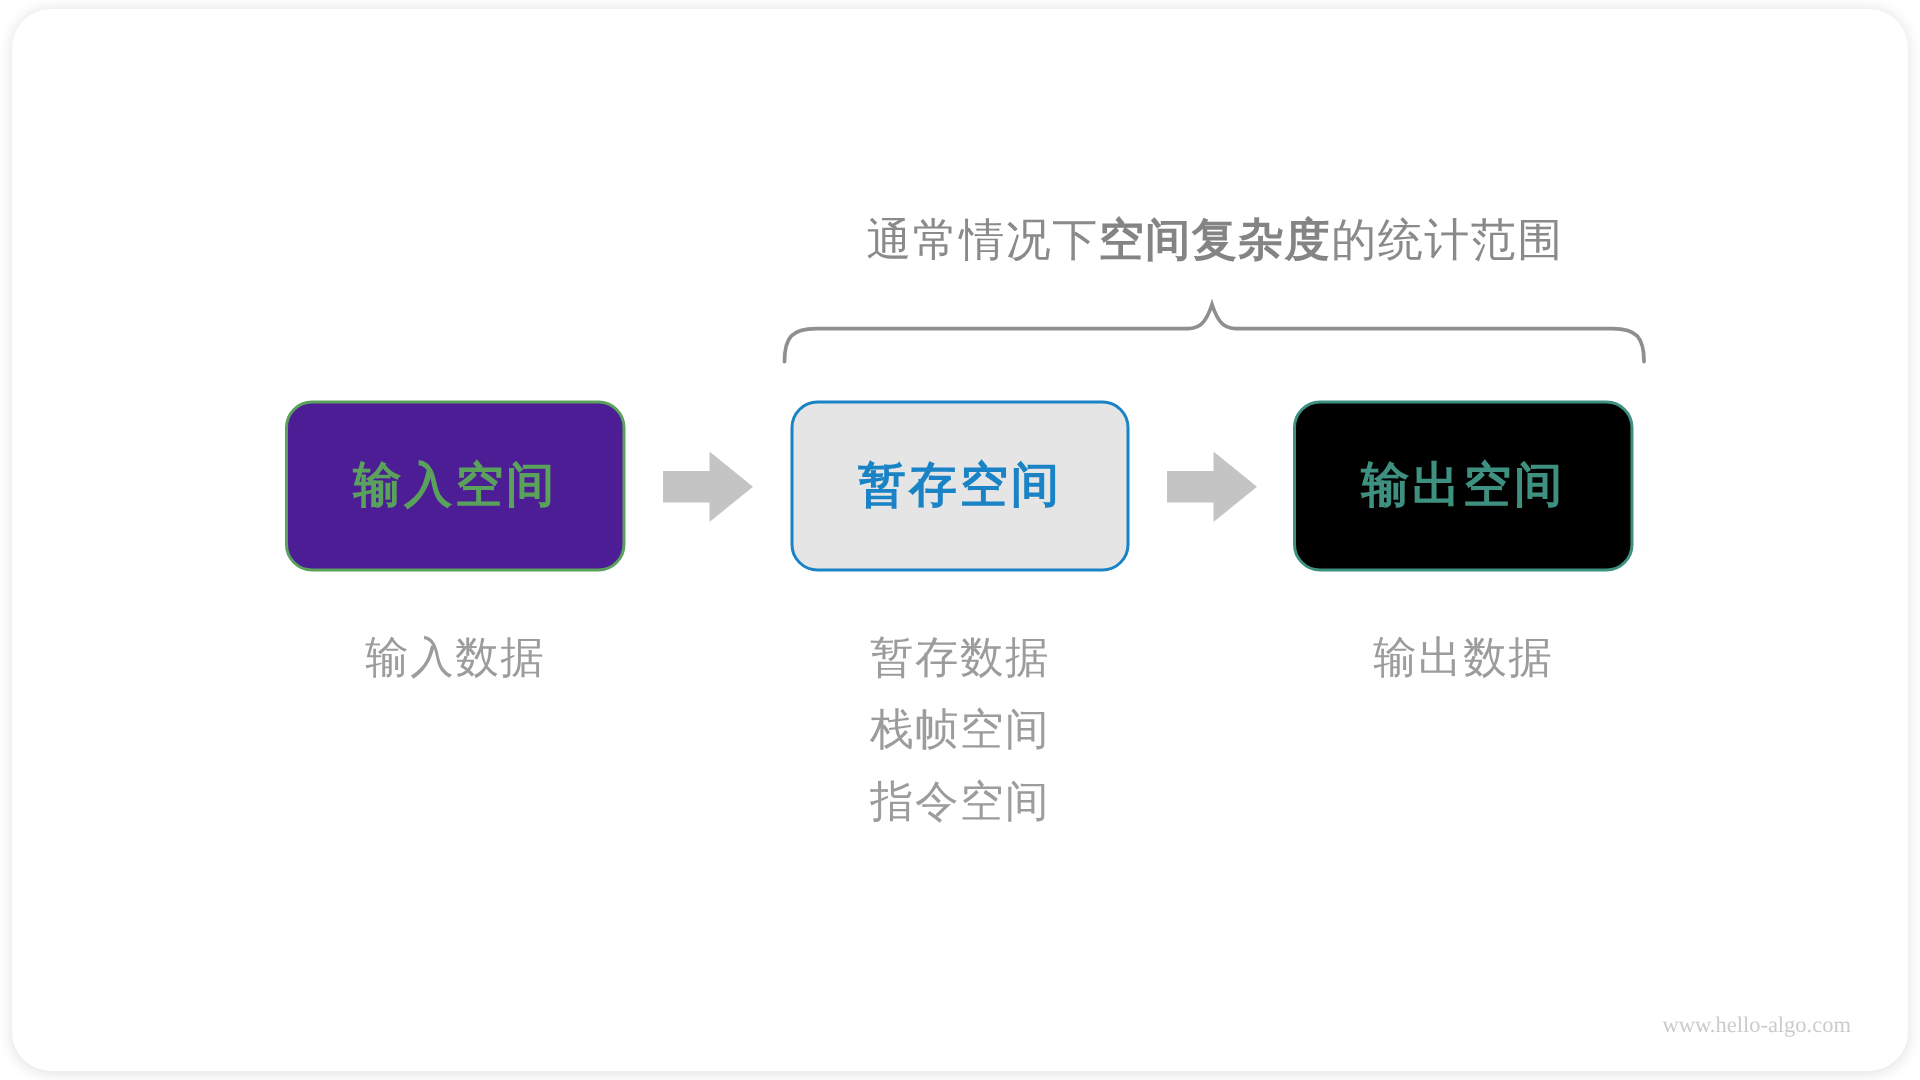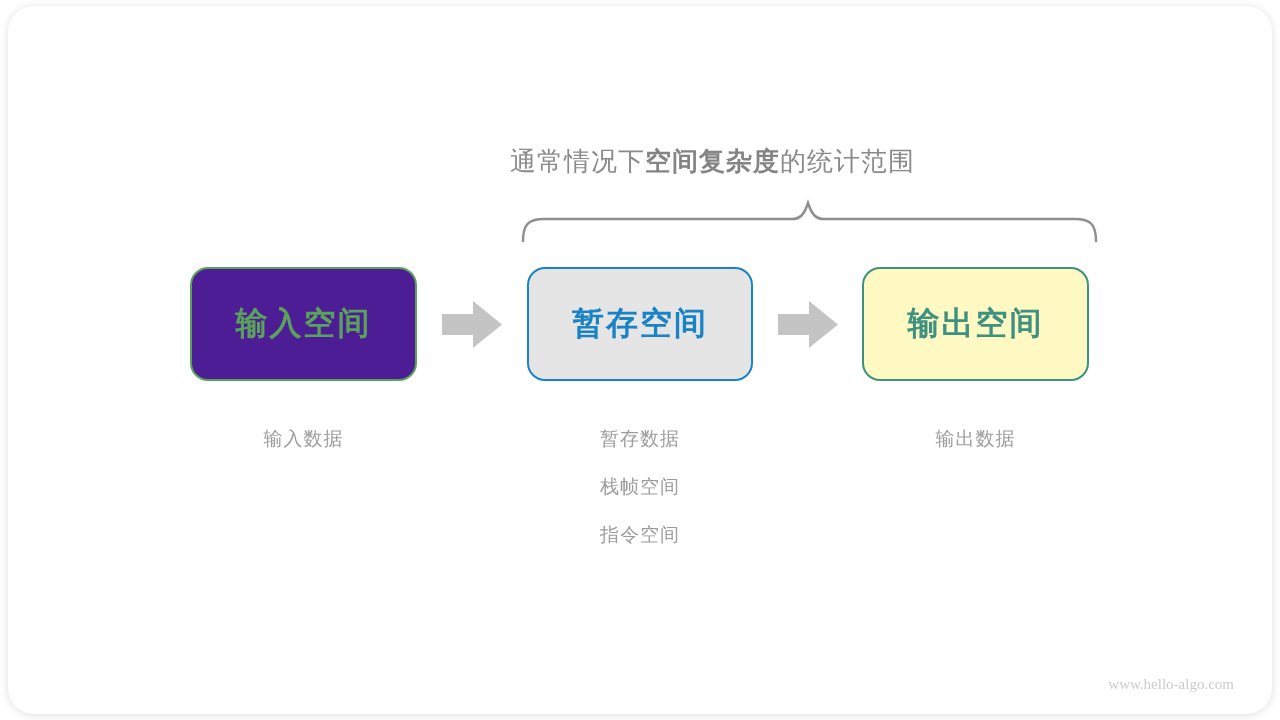--- a/index.html
+++ b/index.html
@@ -15,50 +15,50 @@
     width: 1264px; height: 708px;
     background: #ffffff;
     border-radius: 26px;
     box-shadow: 0 1px 10px rgba(0,0,0,0.13);
   }
   .stage { position: absolute; left: 0; top: 0; width: 1280px; height: 720px; }
 
   .title {
     position: absolute;
     left: 510px; top: 145px; width: 600px;
-    text-align: left;
-    font-size: 26px;
+    text-align: center;
+    font-size: 30px;
     line-height: 32px;
     color: #8A8A8A;
     letter-spacing: 1px;
     white-space: nowrap;
   }
   .title .bold { font-weight: 700; color: #848484; }
 
   .brace-svg { position: absolute; left: 520px; top: 199px; }
 
   .space-box {
     position: absolute;
     top: 267px; height: 114px;
     border-radius: 18px;
     display: flex; align-items: center; justify-content: center;
     font-size: 32px; font-weight: 700; letter-spacing: 2px;
   }
   .box-input  { left: 190px; width: 227px; border: 2.5px solid #5AA25B; background: #4c1d95; color: #5AA25B; }
   .box-temp   { left: 527px; width: 226px; border: 2.5px solid #1A83C6; background: #e5e5e5; color: #1A83C6; }
-  .box-output { left: 862px; width: 227px; border: 2.5px solid #3E9180; background: #fef9c3; color: #3E9180; }
+  .box-output { left: 862px; width: 227px; border: 2.5px solid #3E9180; background: #000000; color: #3E9180; }
 
   .arrow-svg { position: absolute; top: 301px; }
   .arrow-1 { left: 442px; }
   .arrow-2 { left: 778px; }
 
   .notes {
     position: absolute;
     top: 414px;
-    font-size: 19px;
+    font-size: 29px;
     line-height: 48px;
     color: #9C9C9C;
     text-align: center;
     letter-spacing: 1px;
   }
   .notes-input  { left: 190px; width: 227px; }
   .notes-temp   { left: 527px; width: 226px; text-align: center; }
   .notes-output { left: 862px; width: 227px; }
 
   .watermark {

